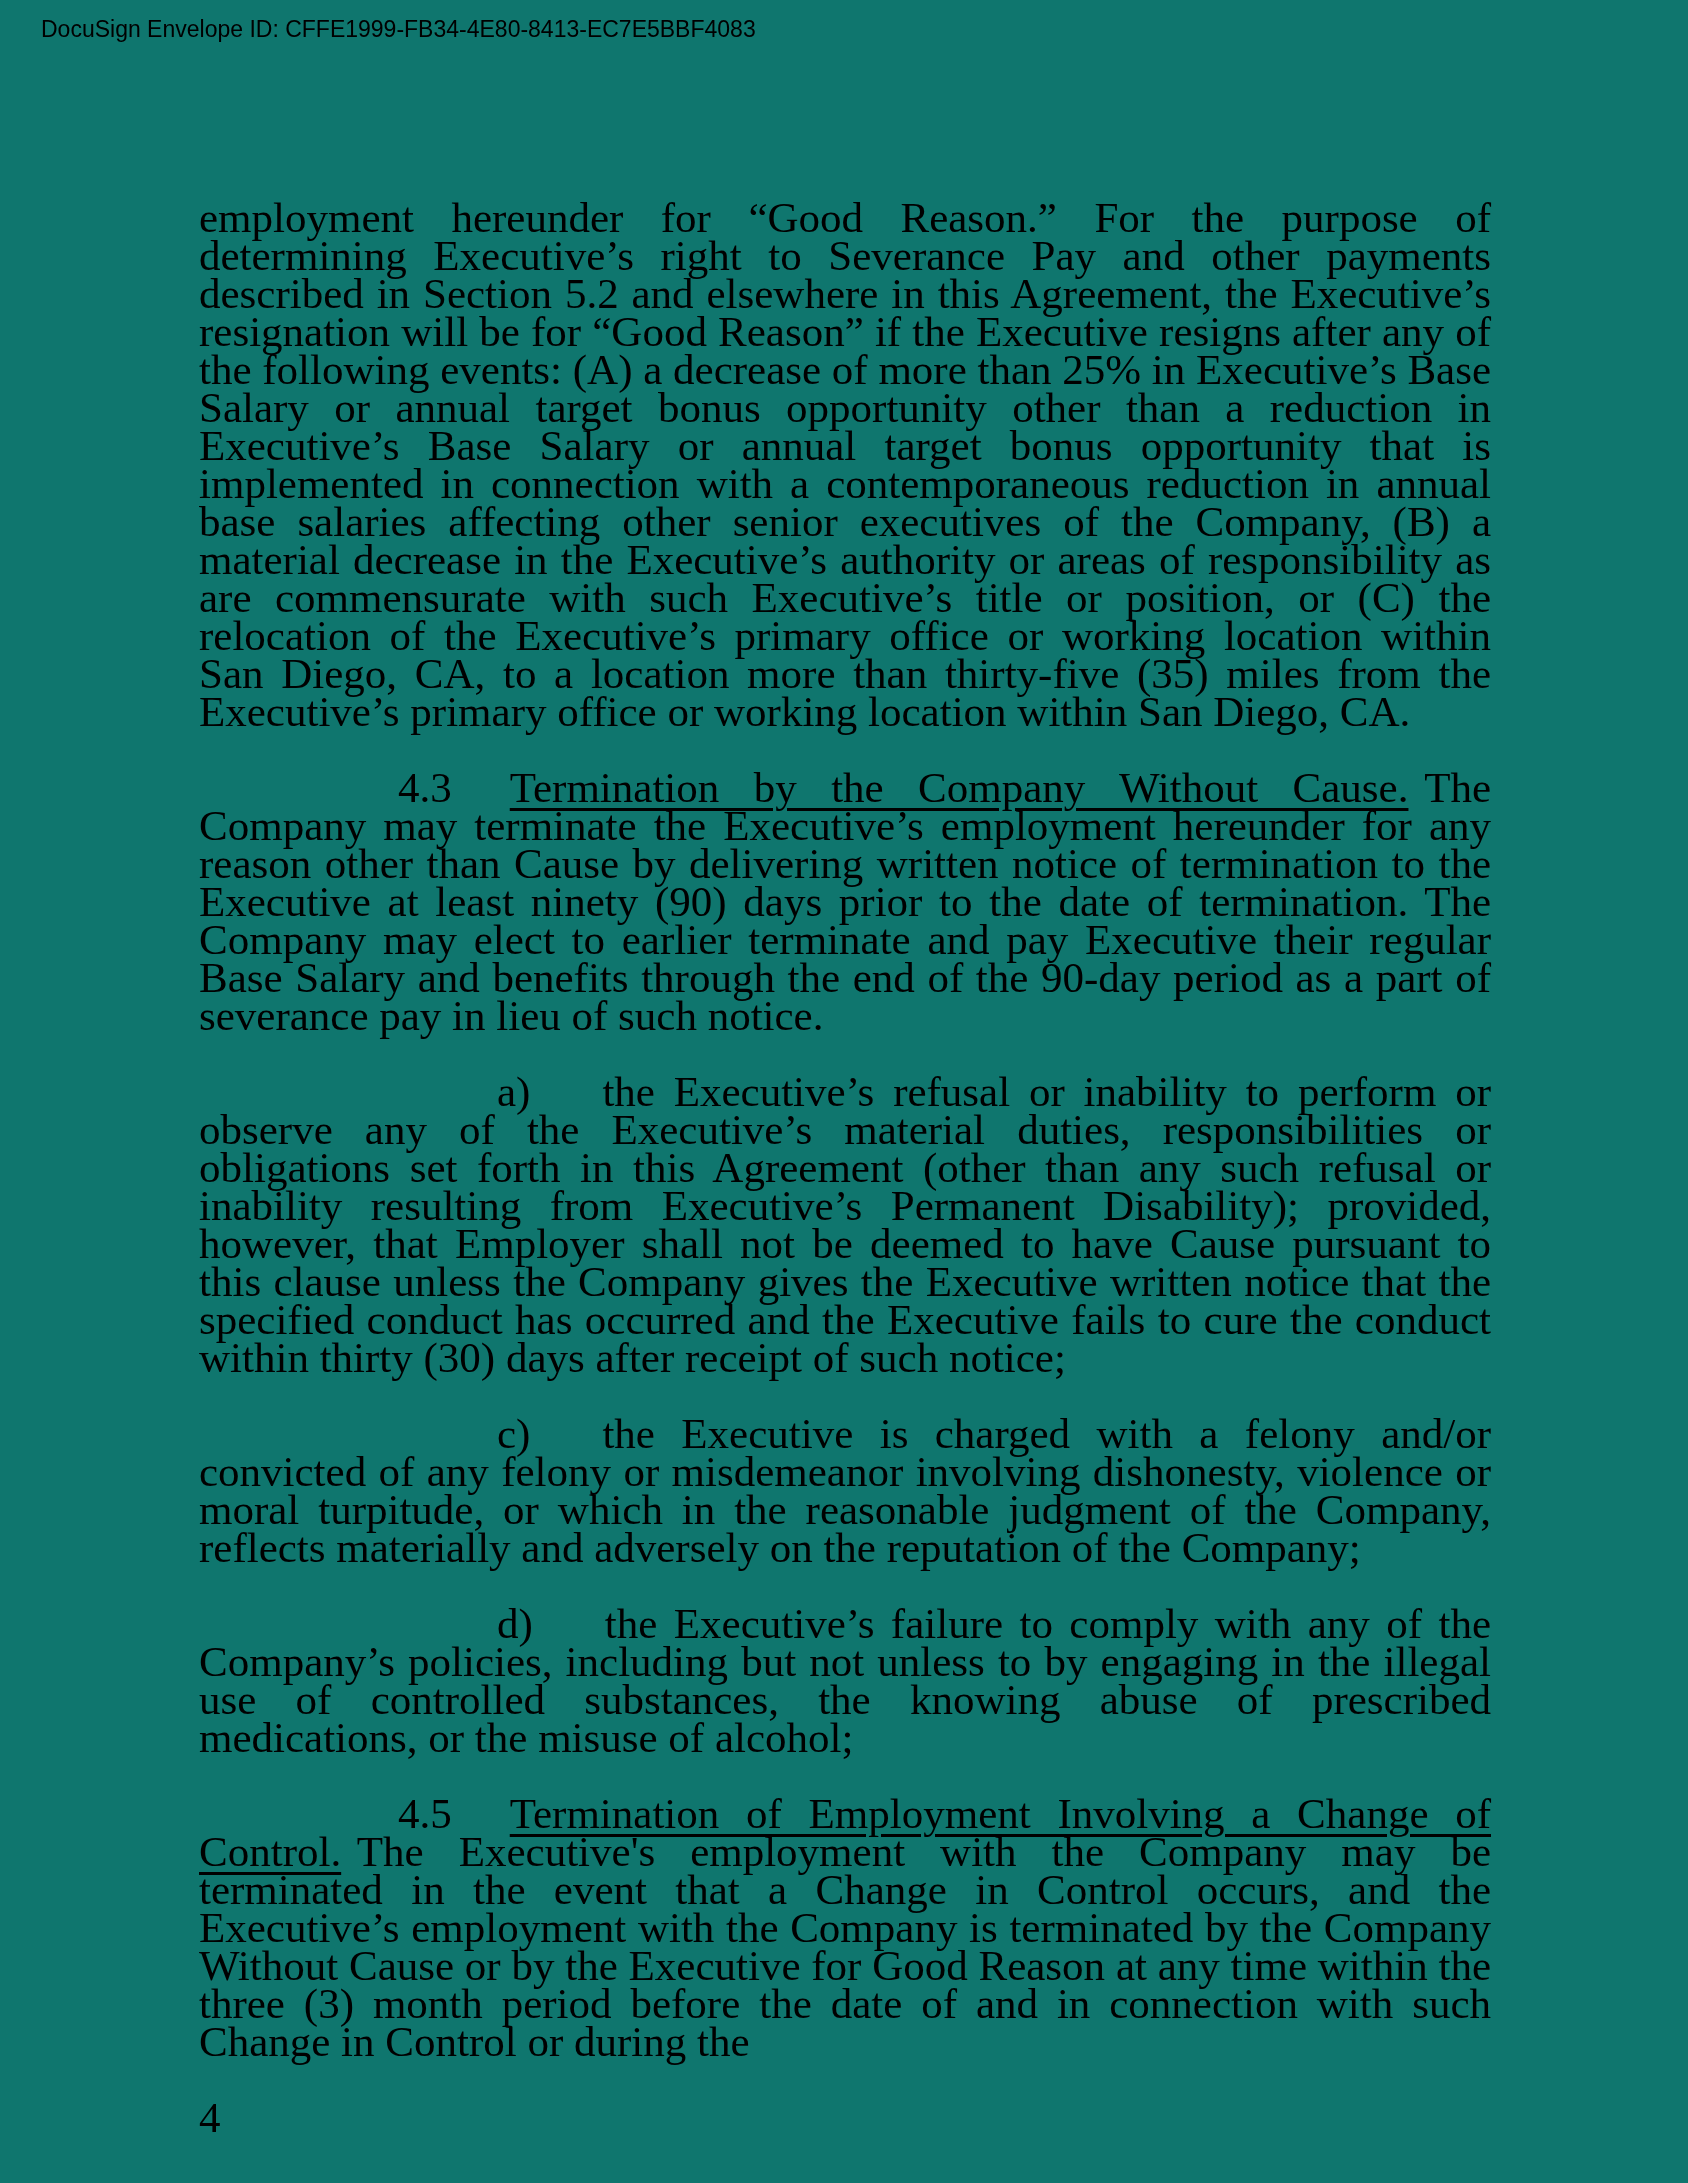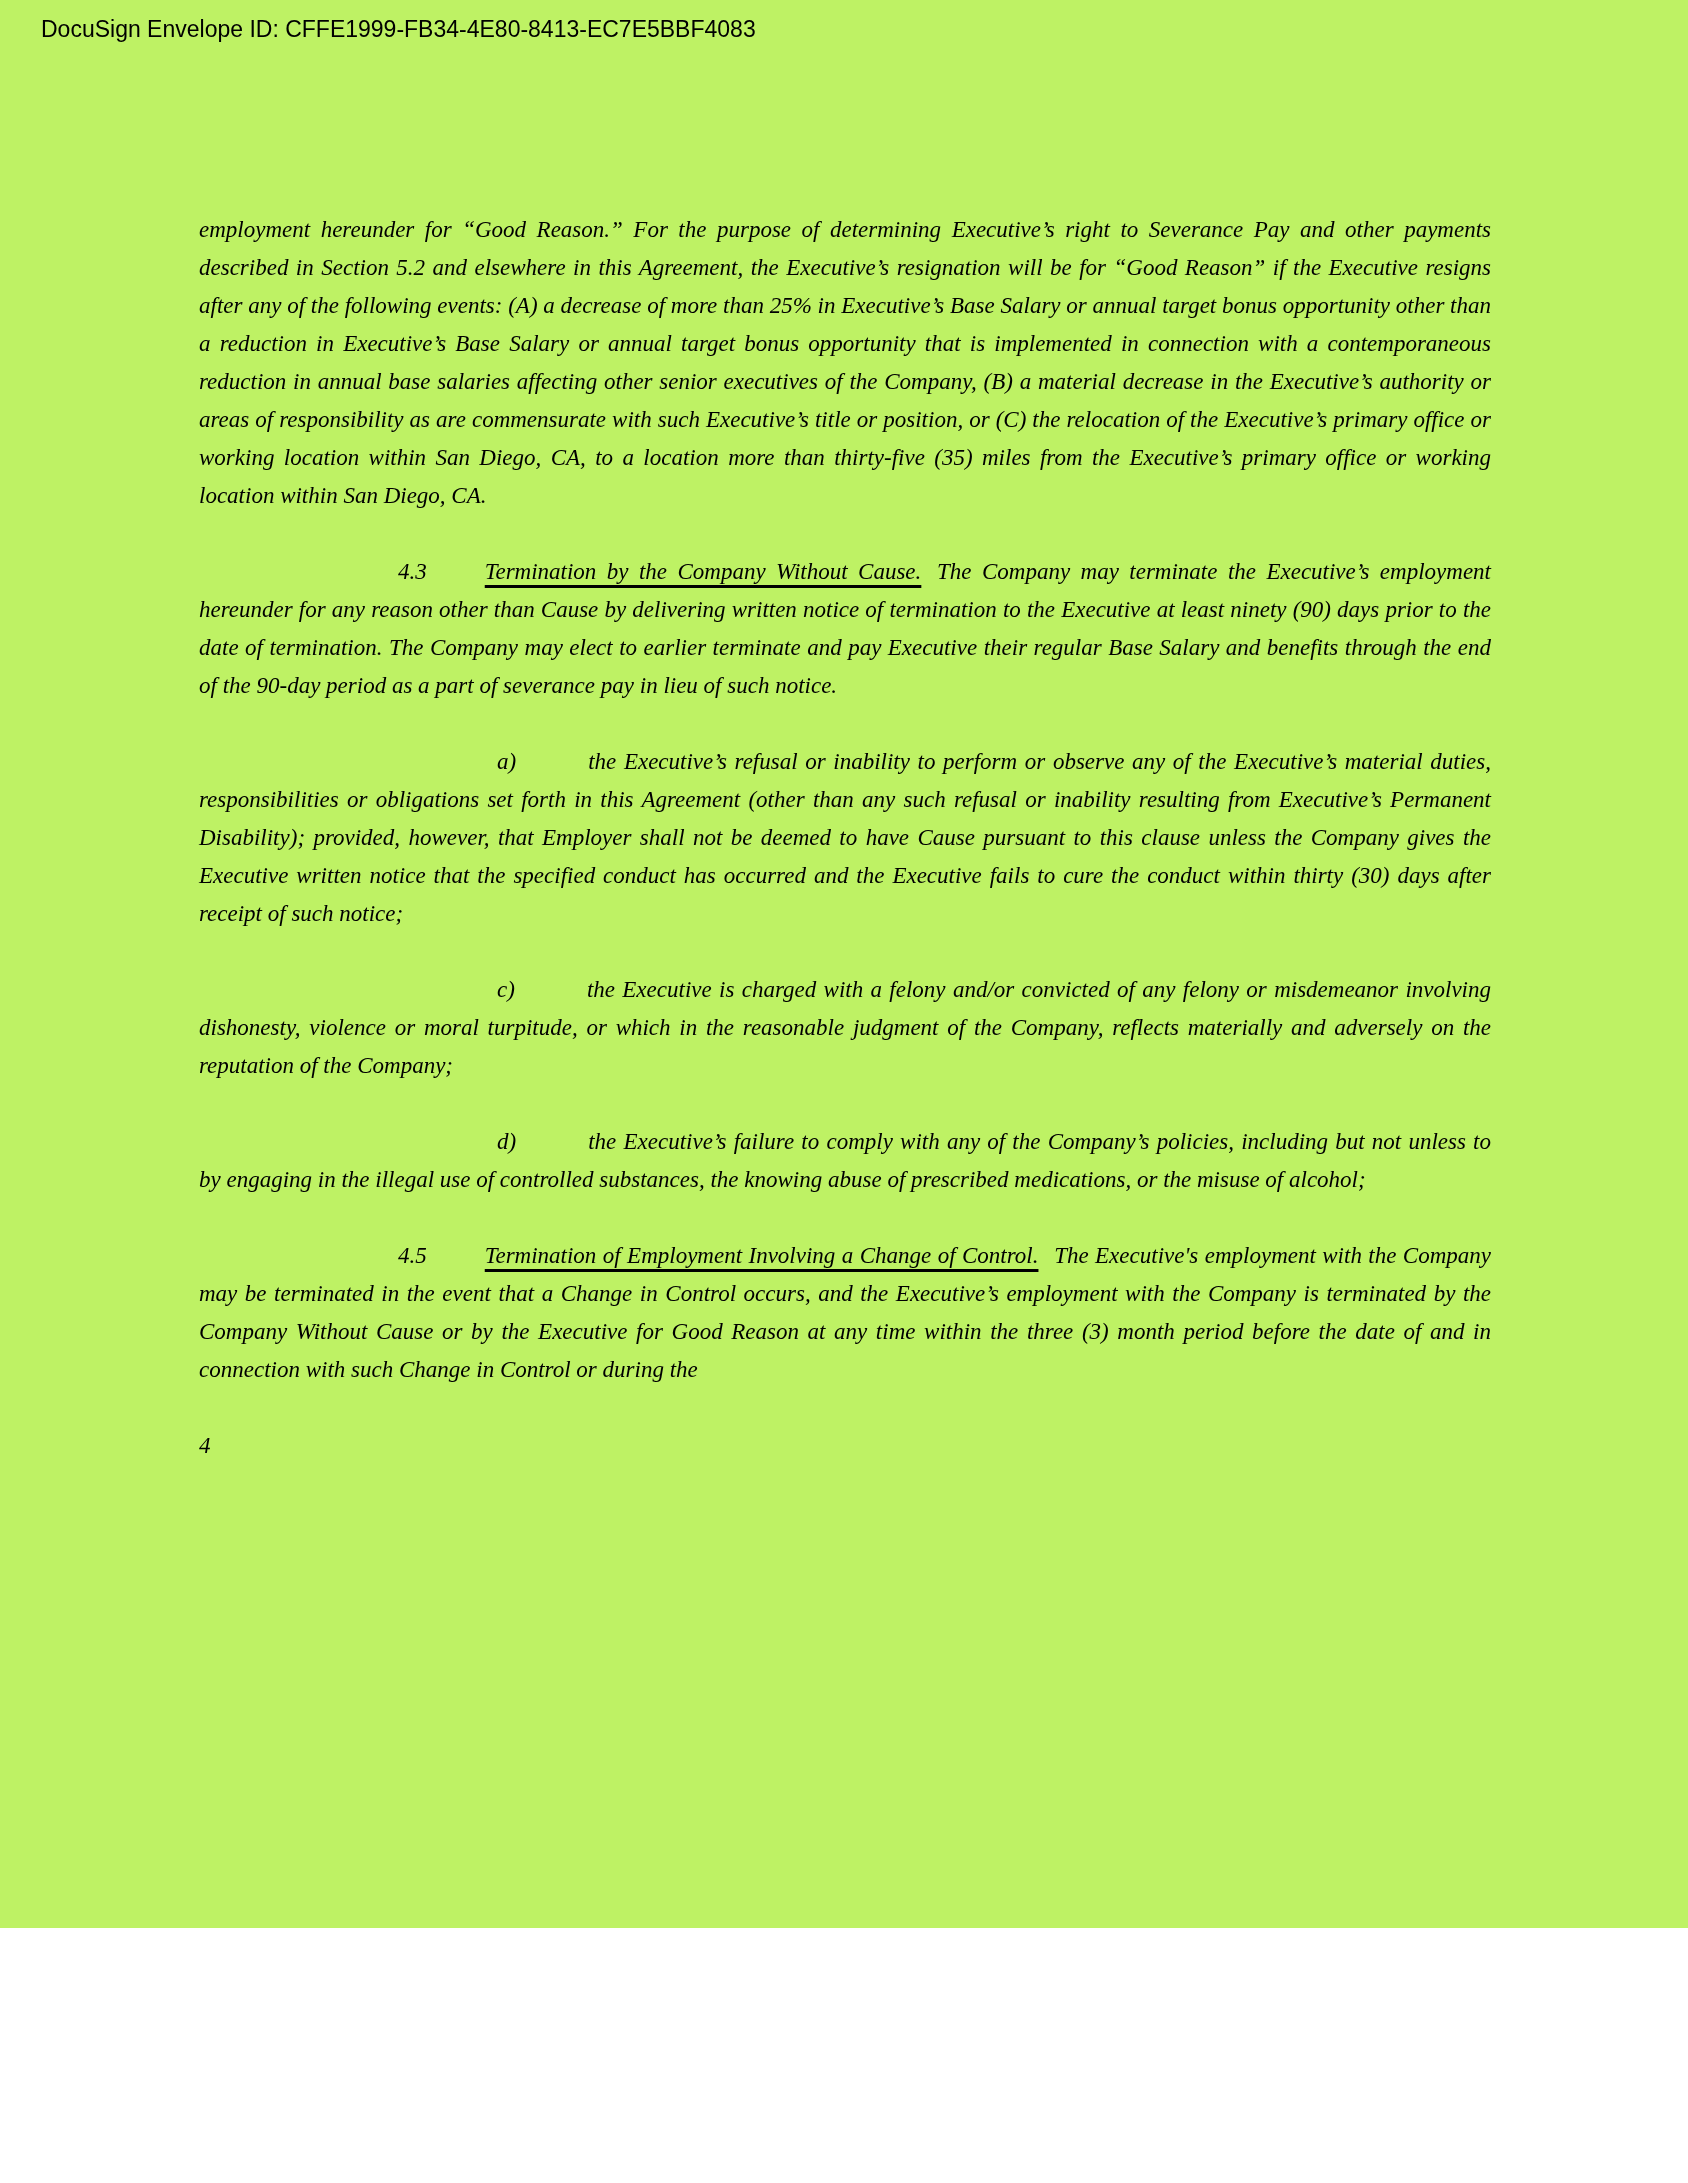--- a/index.html
+++ b/index.html
@@ -3,48 +3,47 @@
 <meta charset="utf-8">
 <style>
   html, body {
     margin: 0;
     padding: 0;
     background: #ffffff;
   }
   .page {
     position: relative;
     width: 1688px;
-    height: 1928px;
-    background: #bef264;
+    height: 2183px;
+    background: #0f766e;
     color: #000000;
     font-family: "Liberation Serif", serif;
     overflow: hidden;
   }
   .env-header {
     position: absolute;
     top: 15.7px;
     left: 41px;
     font-family: "Liberation Sans", sans-serif;
     font-size: 23px;
     line-height: 26.5px;
     white-space: nowrap;
   }
   .content {
     position: absolute;
     left: 199px;
     top: 199px;
     width: 1292px;
   }
   p.para {
-    margin: 12px 0 38px 0;
-    font-size: 23px;
+    margin: 0 0 38px 0;
+    font-size: 43px;
     line-height: 38px;
     text-align: justify;
     text-justify: inter-word;
-    font-style: italic;
   }
   .indent-section { text-indent: 199px; }
   .indent-item    { text-indent: 298px; }
   .tab-sec {
     display: inline-block;
     width: 58px;
     height: 0.6px;
   }
   .tab-item {
     display: inline-block;

